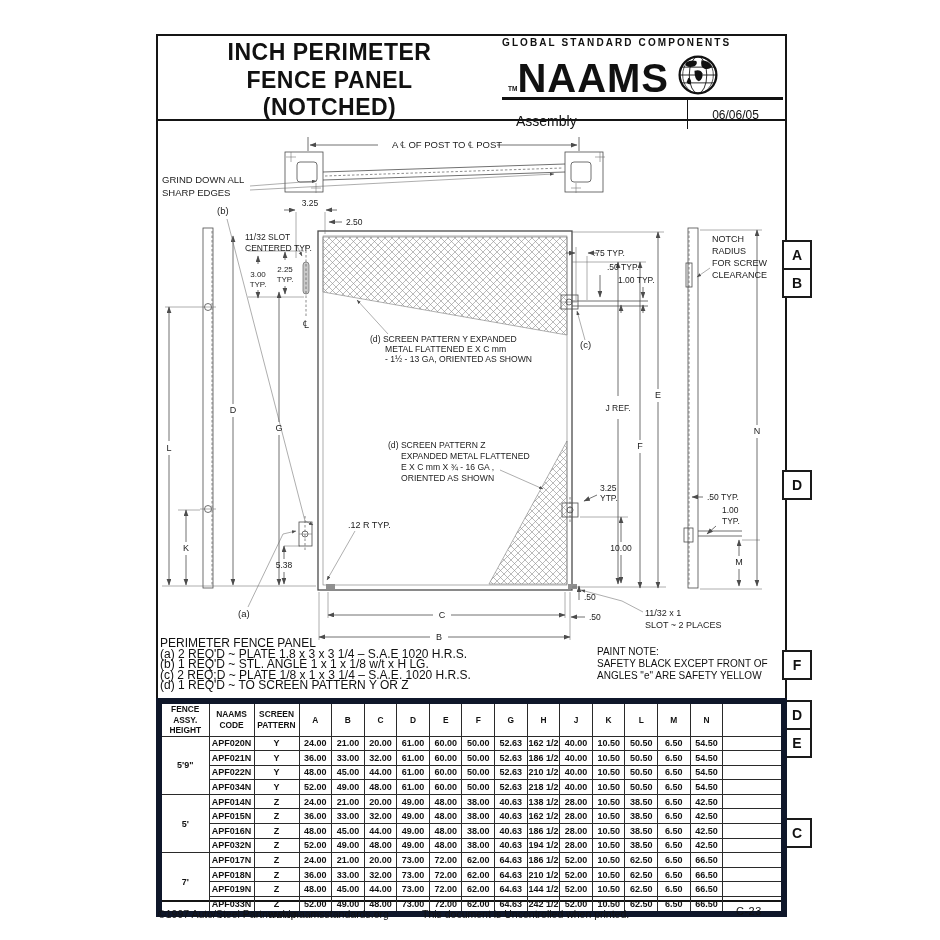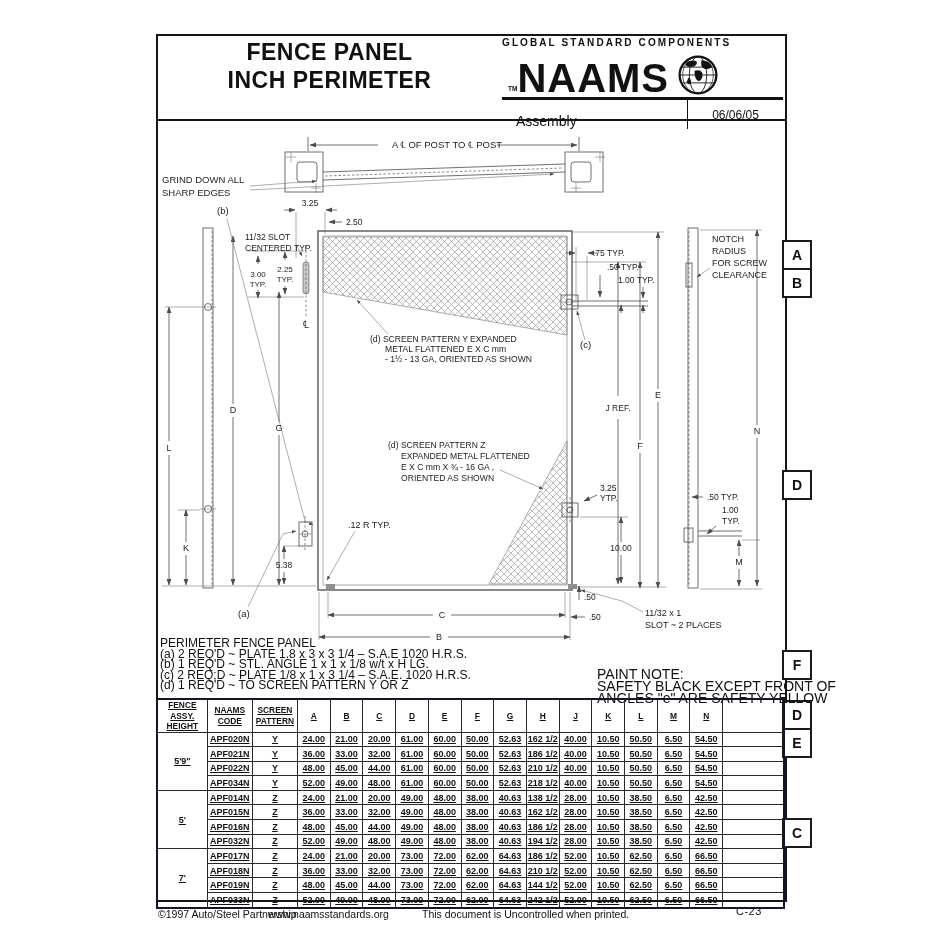--- a/index.html
+++ b/index.html
@@ -35,46 +35,47 @@
   .fs95{font-size:9.5px;} .fs11{font-size:11px;}
   .mid{text-anchor:middle;}
 
   
   .zbox{left:782px;width:26px;height:26px;border:2px solid #1a1a1a;background:#fff;
         display:flex;align-items:center;justify-content:center;
         font-size:14px;font-weight:bold;}
 
   
   .notes{left:160px;top:638px;font-size:12px;line-height:10.6px;white-space:nowrap;}
-  .paint{left:597px;top:668px;font-size:14px;line-height:12px;white-space:nowrap;}
+  .paint{left:597px;top:646px;font-size:10px;line-height:12px;white-space:nowrap;}
 
   
   table.spec{left:156px;top:698px;width:629px;position:absolute;border-collapse:collapse;
-             table-layout:fixed;border:2px solid #0f172a;text-decoration:underline;}
+             table-layout:fixed;border:6px solid #0f172a;}
   table.spec th,table.spec td{border:1px solid #2a2a2a;padding:0;text-align:center;
              overflow:hidden;}
   table.spec th{font-size:8.4px;font-weight:bold;white-space:pre-line;line-height:1.25;
              height:28px;}
   table.spec td{font-size:9px;font-weight:bold;height:13.6px;white-space:nowrap;}
   td.hgt{font-size:9.5px;}
 
   
   .foot{font-size:10.5px;white-space:nowrap;}
   .pageno{font-size:11px;letter-spacing:.5px;}
 </style>
 </head>
 <body>
 
 <div class="page">
 
   <div class="abs sheet-border"></div>
 
   <div class="abs titlebox">
+    <div>INCH PERIMETER</div>
     <div>FENCE PANEL</div>
-    <div>INCH PERIMETER</div>
+    <div>(NOTCHED)</div>
   </div>
   <div class="abs brand">
     <div class="gsc">GLOBAL STANDARD COMPONENTS</div>
     <div class="nrow">
       <span class="tm">TM</span>
       <span class="naams">NAAMS</span>
       <svg class="globe" viewBox="0 0 48 48">
         <circle cx="24" cy="24" r="21" stroke="#111" stroke-width="2.6" fill="none"></circle>
         <ellipse cx="24" cy="24" rx="10" ry="21" stroke="#111" stroke-width="1" fill="none"></ellipse>
         <ellipse cx="24" cy="24" rx="17.5" ry="21" stroke="#111" stroke-width=".8" fill="none"></ellipse>

